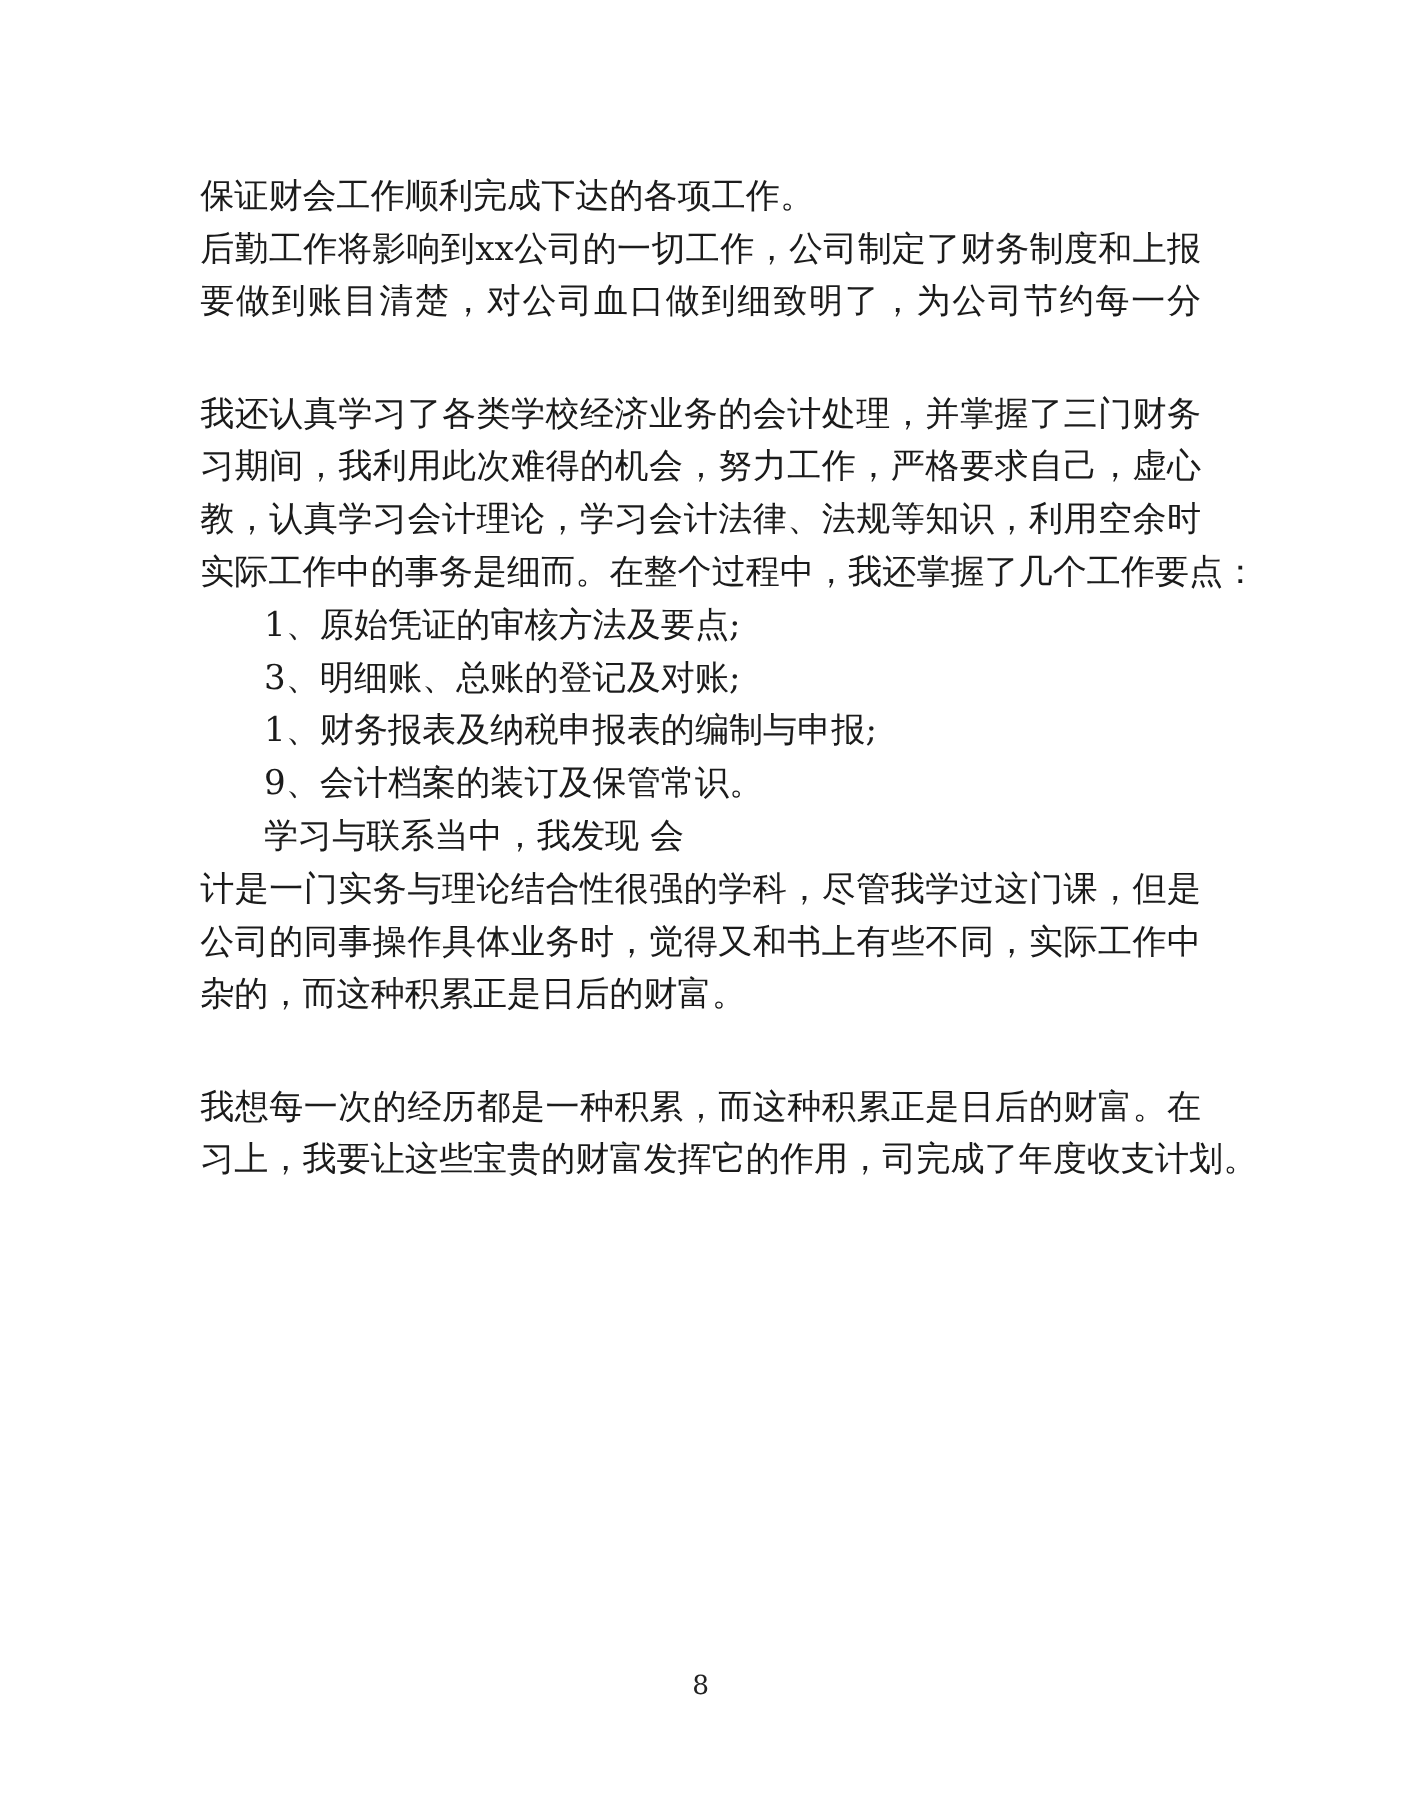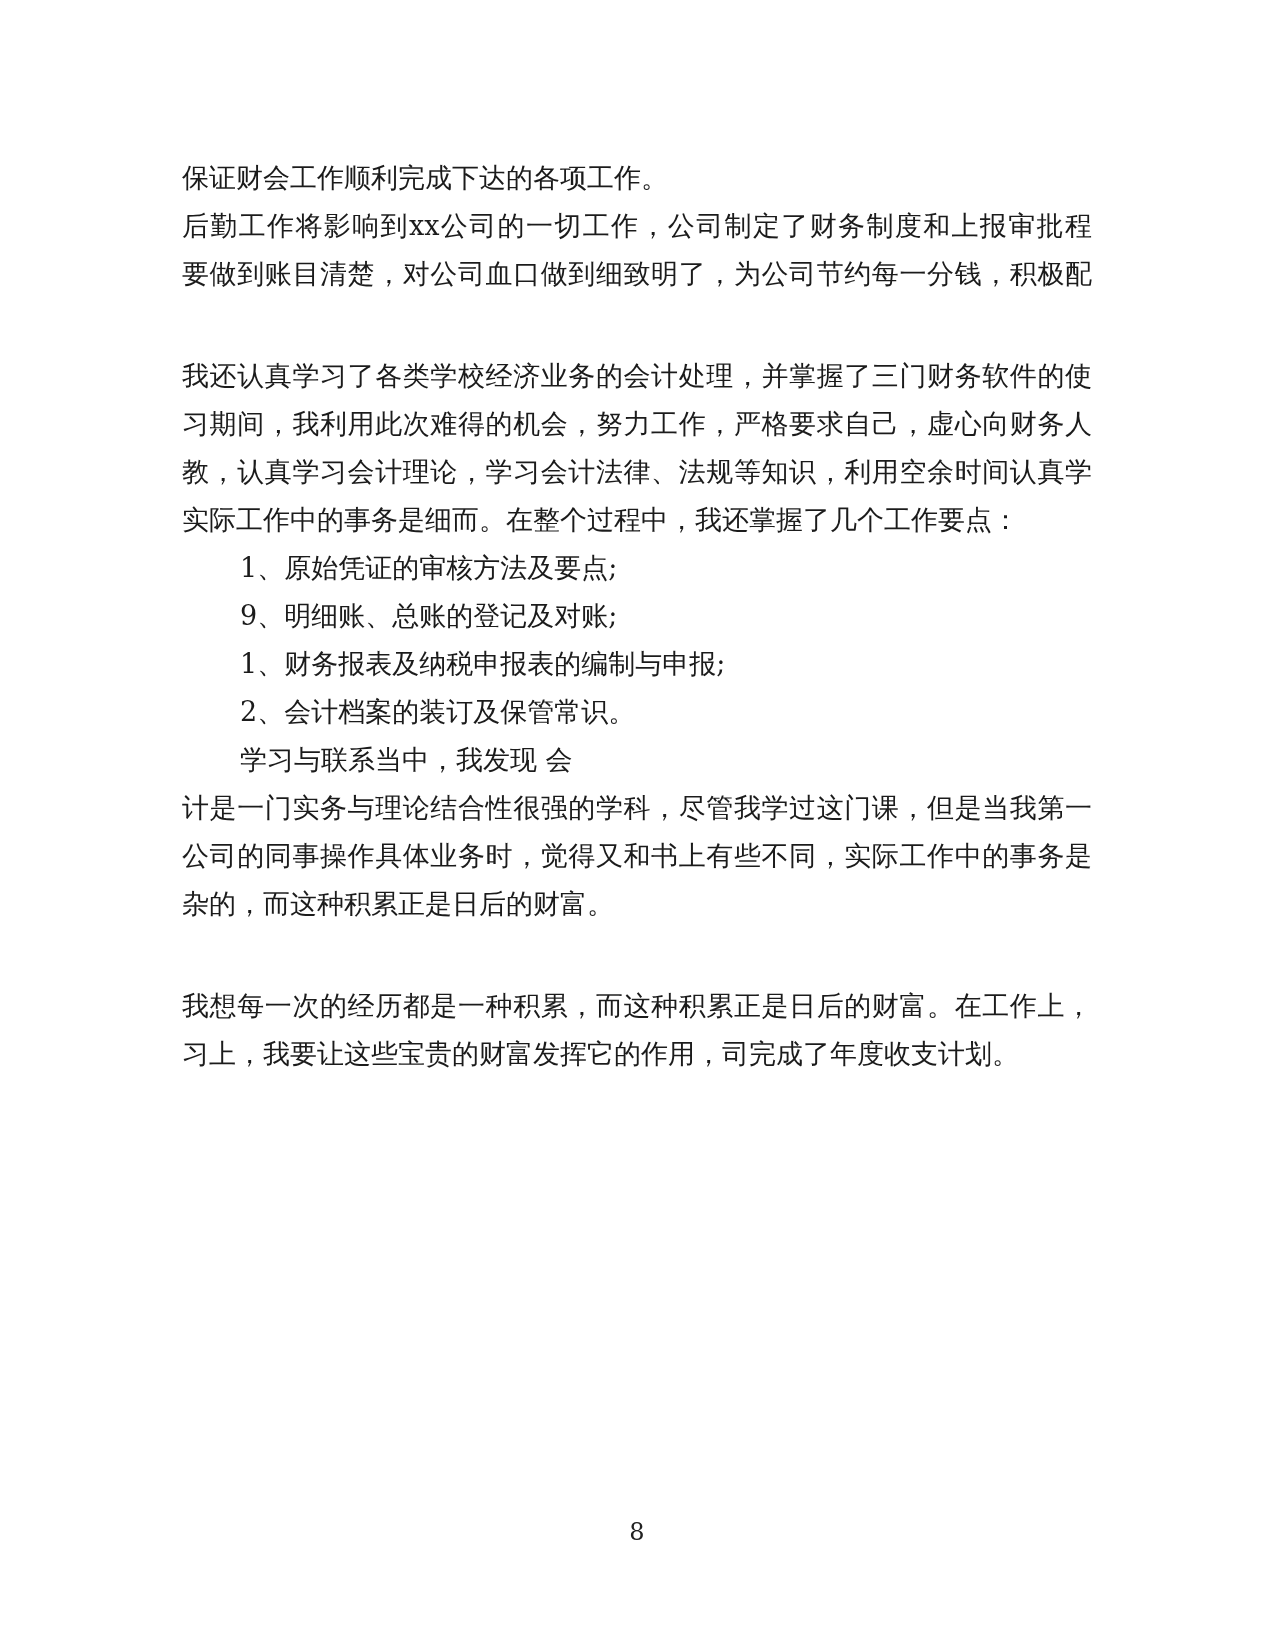--- a/index.html
+++ b/index.html
@@ -18,21 +18,21 @@
   }
   .content {
     position: absolute;
     left: 182px;
     top: 154px;
     width: 910px;
   }
   .ln {
     height: 48px;
     line-height: 48px;
-    font-size: 27px;
+    font-size: 31px;
     white-space: nowrap;
     letter-spacing: 0px;
   }
   .indent {
     padding-left: 58px;
   }
   .fill {
     text-align: justify;
     text-align-last: justify;
     white-space: normal;
@@ -64,23 +64,23 @@
     <div class="ln fill">要做到账目清楚，对公司血口做到细致明了，为公司节约每一分钱，积极配合公</div>
 
     <div class="gap"></div>
 
     <div class="ln fill">我还认真学习了各类学校经济业务的会计处理，并掌握了三门财务软件的使用实</div>
     <div class="ln fill">习期间，我利用此次难得的机会，努力工作，严格要求自己，虚心向财务人员请</div>
     <div class="ln fill">教，认真学习会计理论，学习会计法律、法规等知识，利用空余时间认真学习一</div>
     <div class="ln">实际工作中的事务是细而。在整个过程中，我还掌握了几个工作要点：</div>
 
     <div class="ln indent">1、原始凭证的审核方法及要点;</div>
-    <div class="ln indent">9、明细账、总账的登记及对账;</div>
+    <div class="ln indent">3、明细账、总账的登记及对账;</div>
     <div class="ln indent">1、财务报表及纳税申报表的编制与申报;</div>
-    <div class="ln indent">2、会计档案的装订及保管常识。</div>
+    <div class="ln indent">9、会计档案的装订及保管常识。</div>
 
     <div class="ln indent">学习与联系当中，我发现 会</div>
     <div class="ln fill">计是一门实务与理论结合性很强的学科，尽管我学过这门课，但是当我第一次和</div>
     <div class="ln fill">公司的同事操作具体业务时，觉得又和书上有些不同，实际工作中的事务是细而</div>
     <div class="ln">杂的，而这种积累正是日后的财富。</div>
 
     <div class="gap"></div>
 
     <div class="ln fill">我想每一次的经历都是一种积累，而这种积累正是日后的财富。在工作上，在学</div>
     <div class="ln">习上，我要让这些宝贵的财富发挥它的作用，司完成了年度收支计划。</div>

